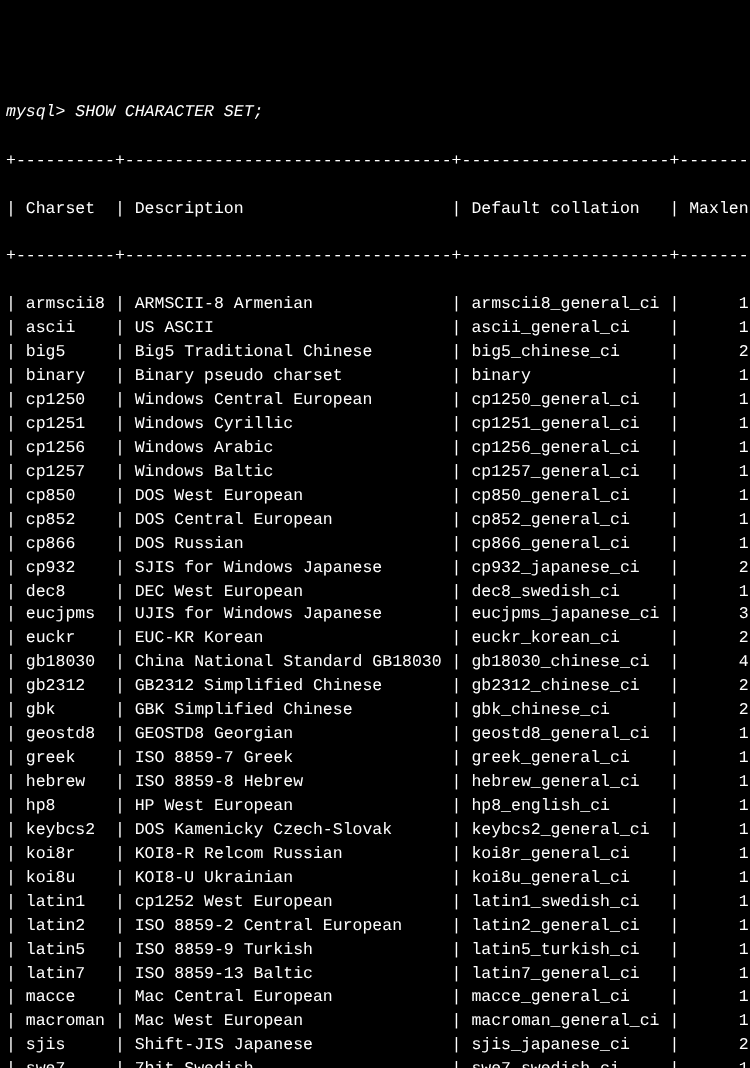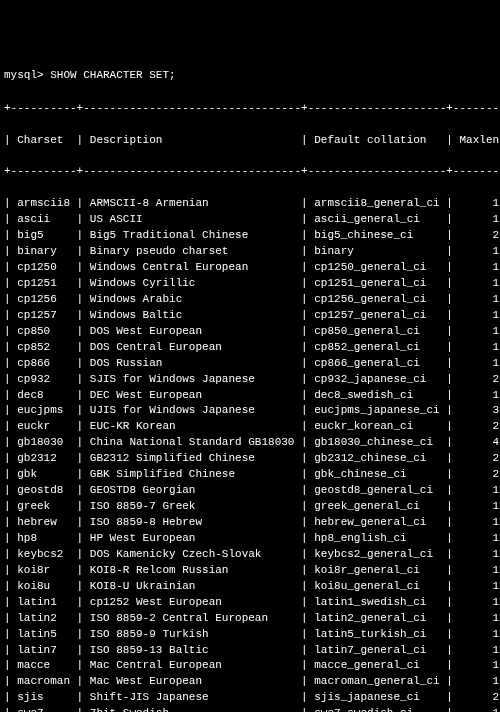--- a/index.html
+++ b/index.html
@@ -8,20 +8,21 @@
       background: #000;
       color: #fff;
       font-family: Consolas, Monaco, "Courier New", monospace;
       font-size: 11px;
       line-height: 1.45;
       width: 492px;
       white-space: pre;
     }
     .prompt-line {
       margin-bottom: 1px;
+      font-style: italic;
     }
   </style>
 </head>
 <body>
 
 
 
 <div class="prompt-line">mysql&gt; SHOW CHARACTER SET;</div>
 <div>+----------+---------------------------------+---------------------+--------+</div>
 <div>| Charset  | Description                     | Default collation   | Maxlen |</div>

